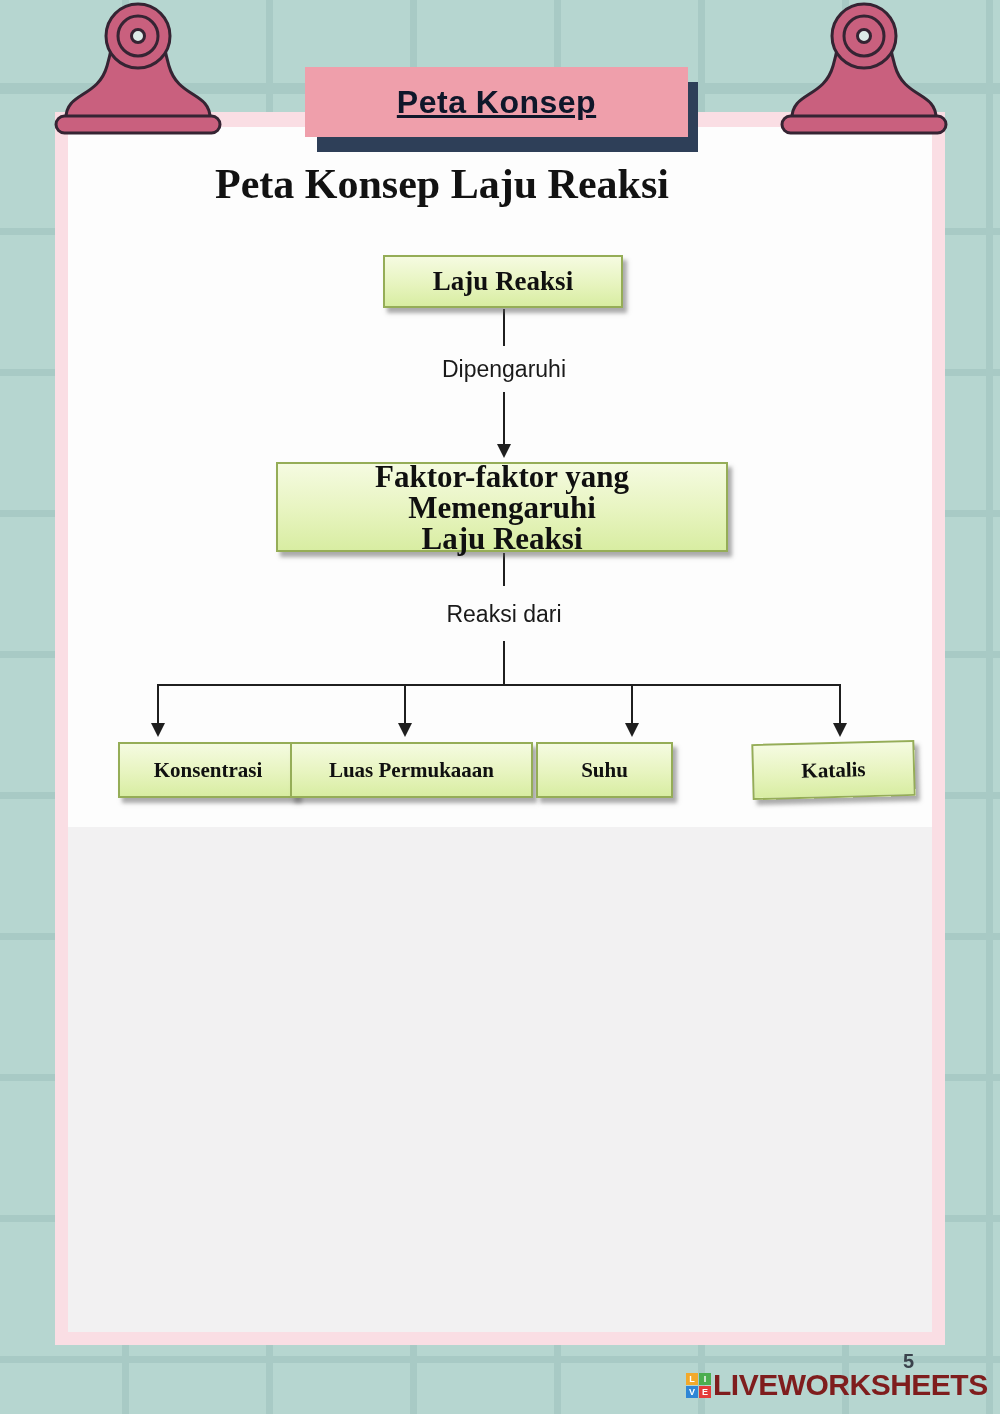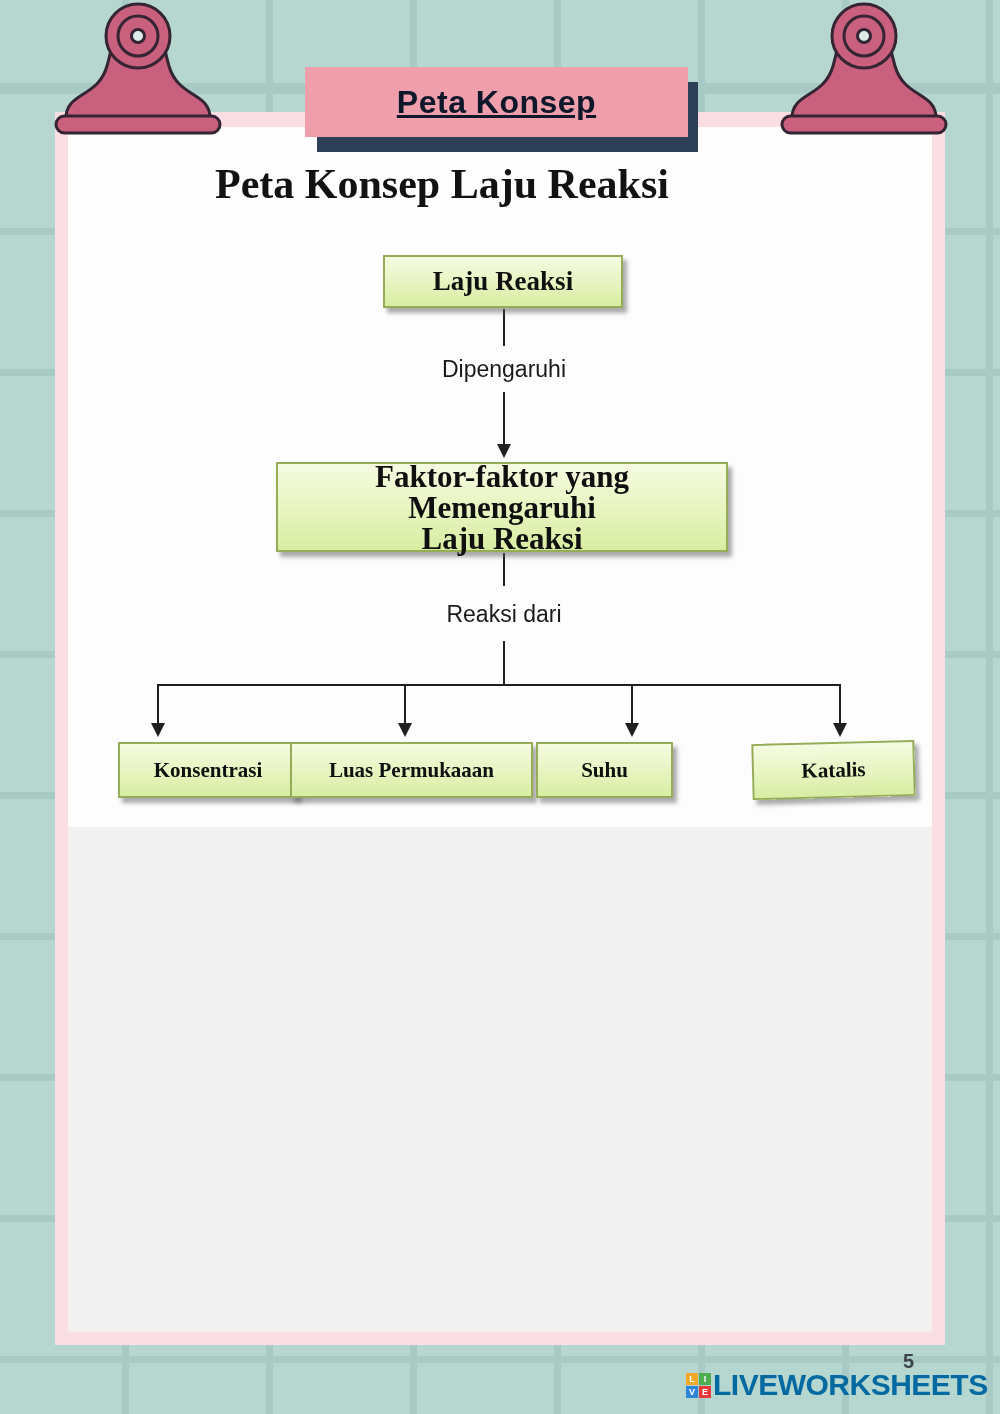--- a/index.html
+++ b/index.html
@@ -52,21 +52,21 @@
   
   .page-number{left:903px;top:1350px;font-size:20px;font-weight:bold;color:#3a424c;}
   .brand{left:686px;top:1368px;display:flex;align-items:center;gap:2px;}
   .brand-logo{display:grid;grid-template-columns:12px 12px;grid-auto-rows:12px;gap:1px;}
   .brand-logo span{display:flex;align-items:center;justify-content:center;
     color:#fff;font-size:9px;font-weight:bold;}
   .lg-0{background:#f2a92b;}
   .lg-1{background:#4cae50;}
   .lg-2{background:#2f86d6;}
   .lg-3{background:#e43b3a;}
-  .brand-text{font-size:30px;font-weight:bold;color:#0369a1;letter-spacing:-.5px;}
+  .brand-text{font-size:30px;font-weight:bold;color:#7f1d1d;letter-spacing:-.5px;}
 </style>
 </head>
 <body>
 
 <div class="abs page-frame"></div>
 <div class="abs page-white"></div>
 <div class="abs page-gray"></div>
 
 <div class="abs banner-shadow"></div>
 <div class="abs banner">

